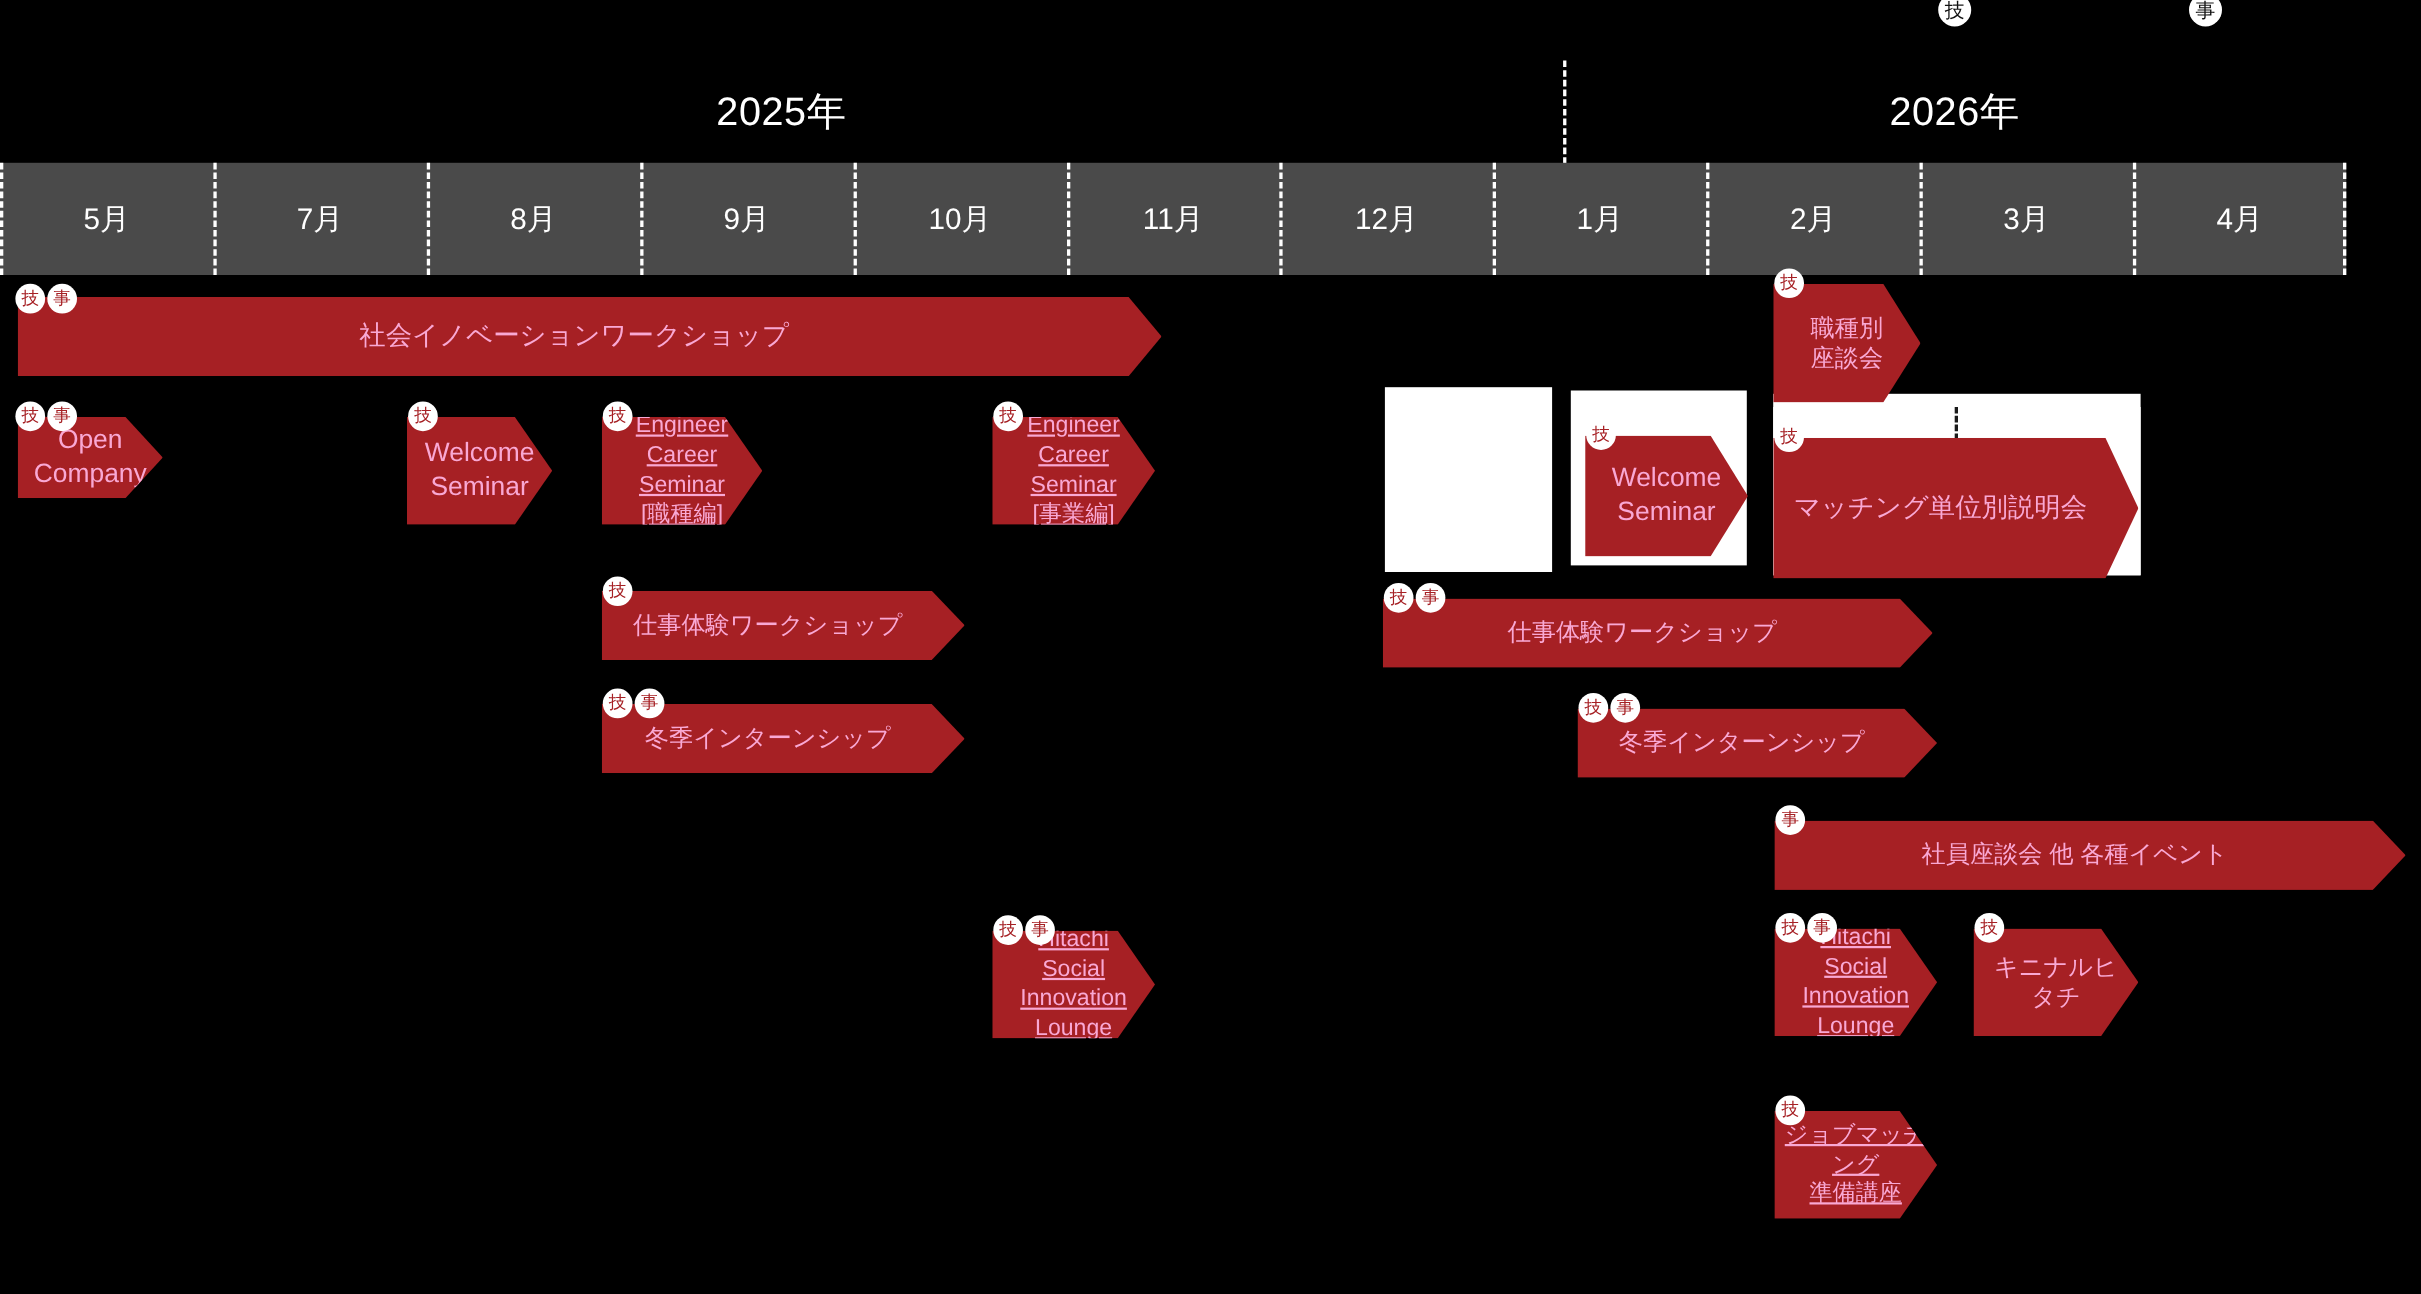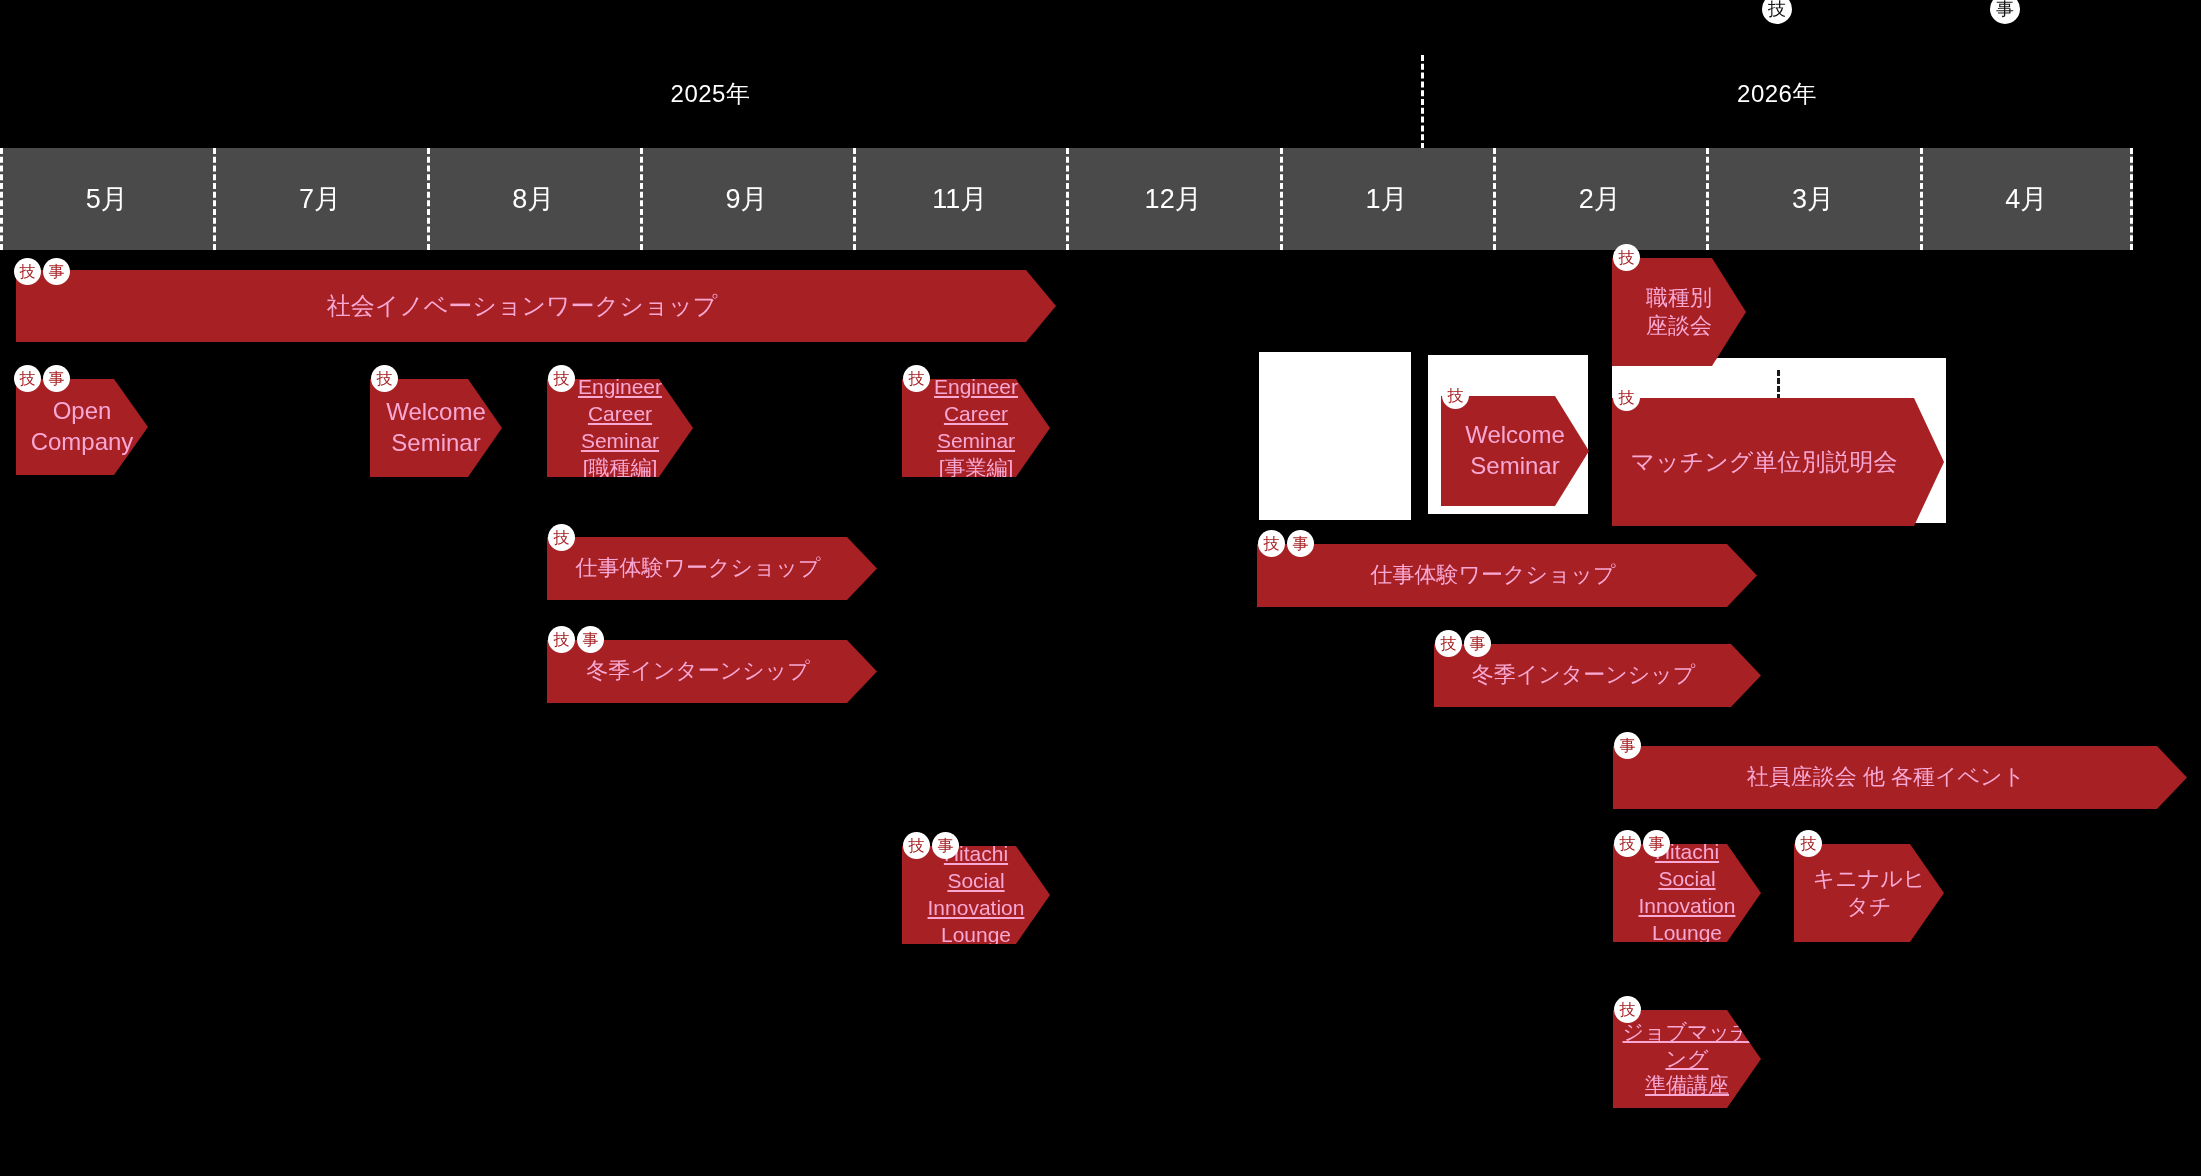--- a/index.html
+++ b/index.html
@@ -11,21 +11,21 @@
 
   
   .legend-badge{
     position:absolute;border-radius:50%;background:#ffffff;color:#111;
     display:flex;align-items:center;justify-content:center;
     font-size:18px;line-height:1;font-weight:400;
   }
 
   
   .year-label{
-    position:absolute;color:#ffffff;font-size:24px;letter-spacing:.5px;
+    position:absolute;color:#ffffff;font-size:36px;letter-spacing:.5px;
     text-align:center;white-space:nowrap;
   }
 
   
   .year-divider{
     position:absolute;width:0;border-left:3px dashed #ffffff;
   }
 
   
   #month-band{
@@ -106,20 +106,23 @@
         <span>5月</span>
       </div>
       <div class="month-cell">
         <span>7月</span>
       </div>
       <div class="month-cell">
         <span>8月</span>
       </div>
       <div class="month-cell">
         <span>9月</span>
+      </div>
+      <div class="month-cell">
+        <span>10月</span>
       </div>
       <div class="month-cell">
         <span>11月</span>
       </div>
       <div class="month-cell">
         <span>12月</span>
       </div>
       <div class="month-cell">
         <span>1月</span>
       </div>
@@ -143,21 +146,21 @@
     </div>
 
   <div id="bar-layer">
       <div class="bar fs-lg wide center-shift" style="left: 16px; top: 270px; width: 1040px; height: 72px; background: rgb(166, 32, 36);">
         <span class="bar-label">社会イノベーションワークショップ</span>
       </div>
       <div class="badges" style="left: 14px; top: 258px;">
         <div class="bdg">技</div>
         <div class="bdg">事</div>
       </div>
-      <div class="bar fs-lg" style="left: 16px; top: 379px; width: 132px; height: 96px; background: rgb(166, 32, 36);">
+      <div class="bar fs-lg" style="left: 16px; top: 379px; width: 132px; height: 74px; background: rgb(166, 32, 36);">
         <span class="bar-label">Open
 Company</span>
       </div>
       <div class="badges" style="left: 14px; top: 365px;">
         <div class="bdg">技</div>
         <div class="bdg">事</div>
       </div>
       <div class="bar fs-lg" style="left: 370px; top: 379px; width: 132px; height: 98px; background: rgb(166, 32, 36);">
         <span class="bar-label">Welcome
 Seminar</span>

